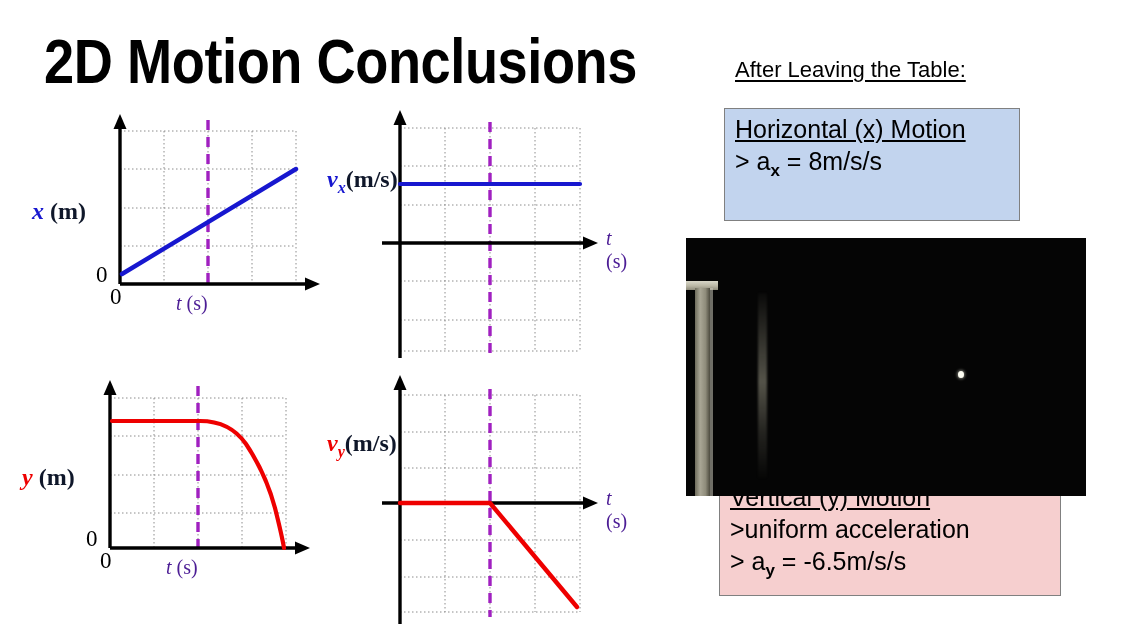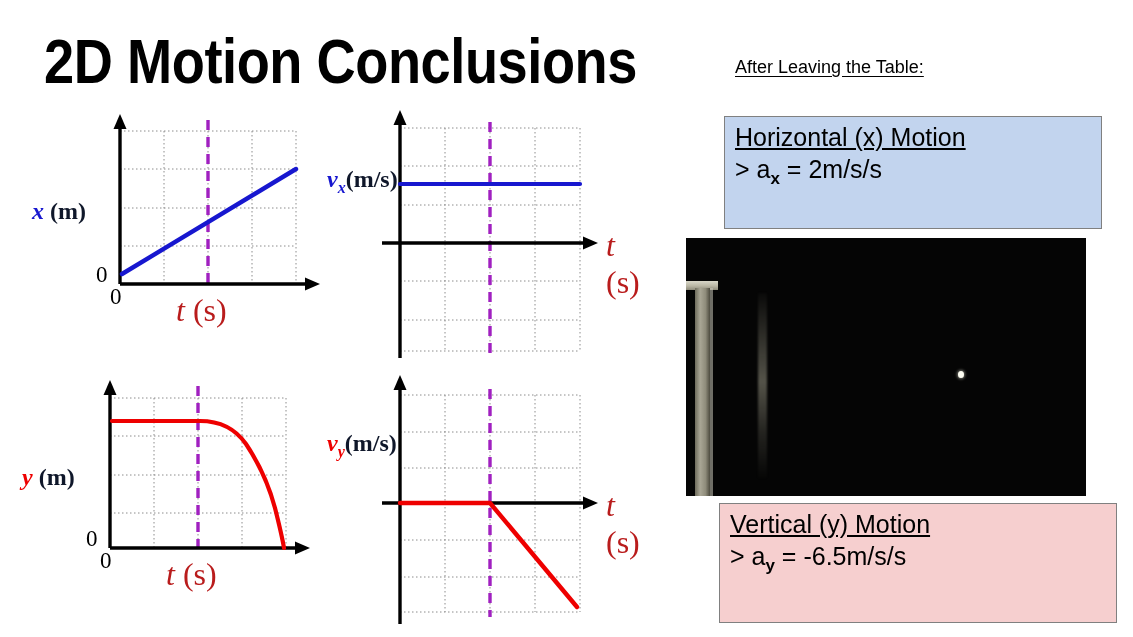--- a/index.html
+++ b/index.html
@@ -30,48 +30,48 @@
     transform: scaleX(0.86);
     transform-origin: left top;
     white-space: nowrap;
   }
 
   
   #after-heading {
     position: absolute;
     left: 735px;
     top: 57px;
-    font-size: 18px;
+    font-size: 22px;
     color: #000000;
     text-decoration: underline;
     text-underline-offset: 3px;
     white-space: nowrap;
   }
 
   
   .infobox {
     position: absolute;
     box-sizing: border-box;
     border: 1px solid #808080;
     padding: 4px 10px 6px 10px;
     font-size: 25px;
     line-height: 32px;
     color: #000000;
   }
   #box-horizontal {
     left: 724px;
-    top: 116px;
-    width: 378px;
+    top: 108px;
+    width: 296px;
     height: 113px;
     background: #c2d4ee;
   }
   #box-vertical {
     left: 719px;
-    top: 503px;
-    width: 398px;
+    top: 476px;
+    width: 342px;
     height: 120px;
     background: #f6cfcf;
   }
   .box-title {
     display: inline-block;
     text-decoration: underline;
     text-underline-offset: 2px;
     white-space: nowrap;
   }
   .box-line { white-space: nowrap; }
@@ -162,41 +162,42 @@
   .axis-label .unit { font-style: normal; color: #0f172a; font-weight: bold; }
   .tick-zero {
     position: absolute;
     font-family: "Liberation Serif", serif;
     font-size: 23px;
     color: #000000;
   }
   .t-label {
     position: absolute;
     font-family: "Liberation Serif", serif;
-    font-size: 32px;
-    color: #b91c1c;
+    font-size: 20px;
+    color: #4c1d95;
   }
   .t-label i { font-style: italic; }
 </style>
 </head>
 <body>
 
 <div id="slide">
 
   <div id="title">2D Motion Conclusions</div>
 
   <div id="after-heading">After Leaving the Table:</div>
 
   <div class="infobox" id="box-horizontal">
     <div class="box-title">Horizontal (x) Motion</div>
-    <div class="box-line"><span>&gt; a</span><span class="sub">x</span><span> = 2m/s/s</span></div>
+    <div class="box-line"><span>&gt; a</span><span class="sub">x</span><span> = 8m/s/s</span></div>
   </div>
 
   <div class="infobox" id="box-vertical">
     <div class="box-title">Vertical (y) Motion</div>
+    <div class="box-line">&gt;uniform acceleration</div>
     <div class="box-line"><span>&gt; a</span><span class="sub">y</span><span> = -6.5m/s/s</span></div>
   </div>
 
   <div id="photo">
     <div id="photo-tabletop"></div>
     <div id="photo-leg"></div>
     <div id="photo-leg-inner"></div>
     <div id="photo-stripe"></div>
     <div id="photo-ball"></div>
   </div>

